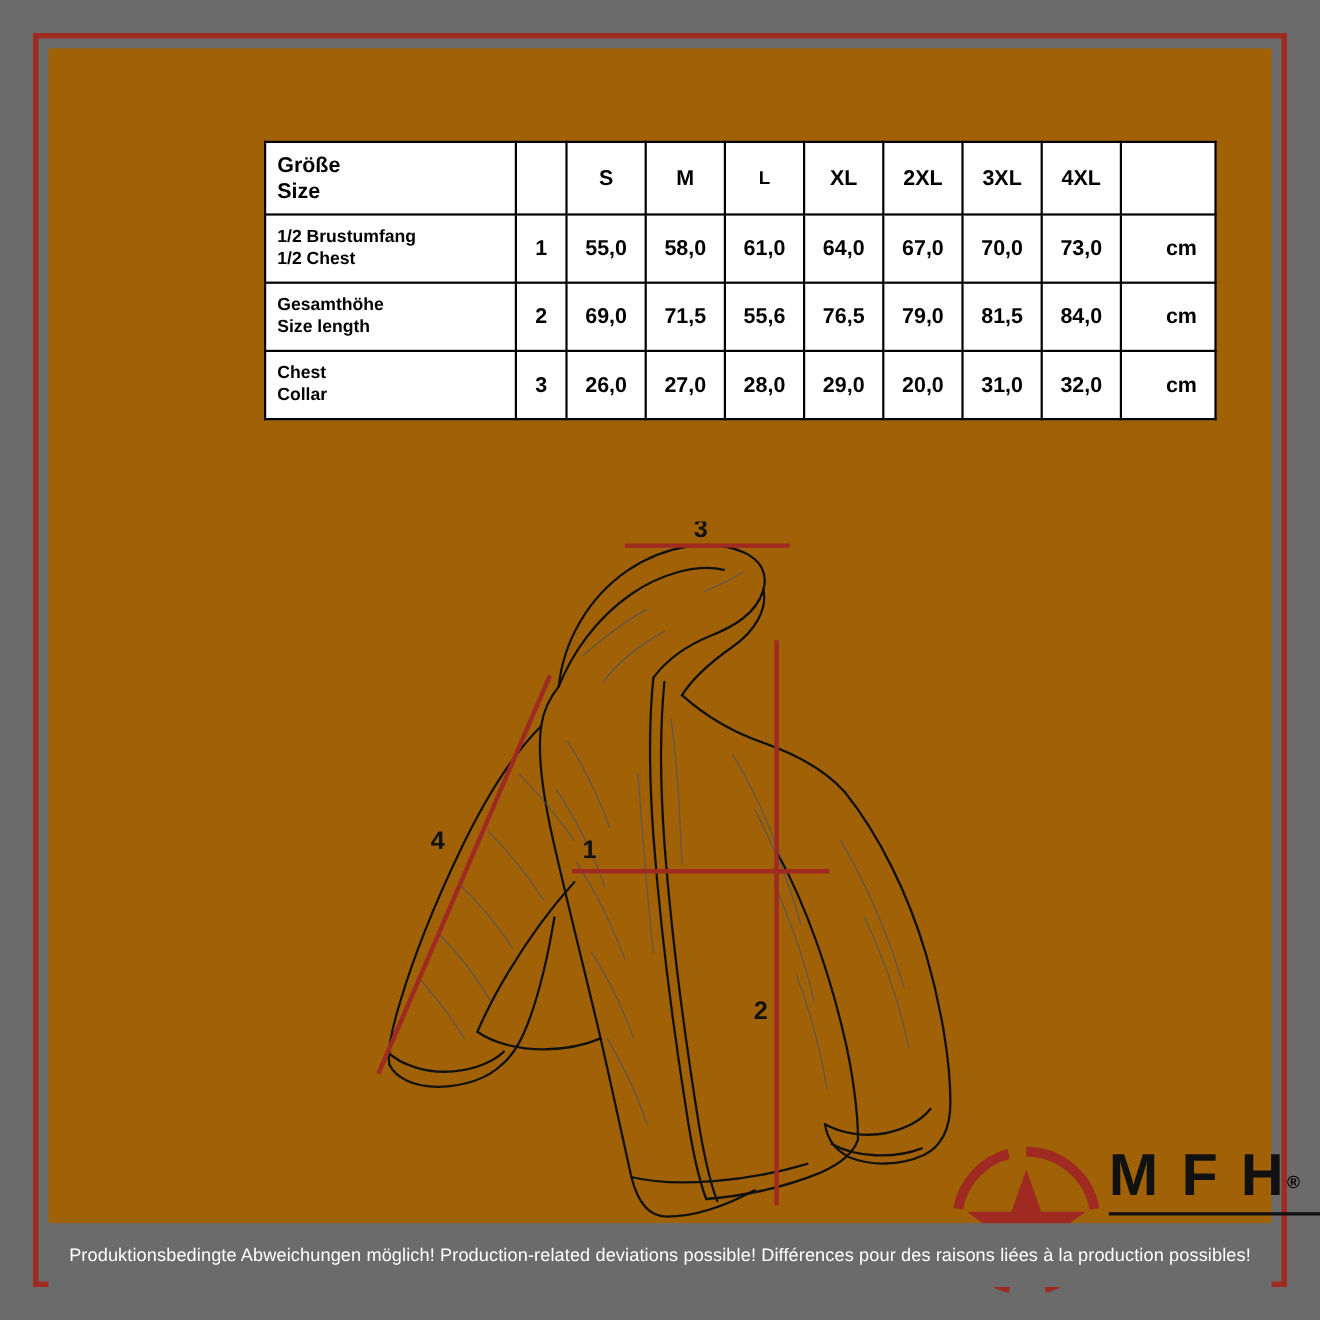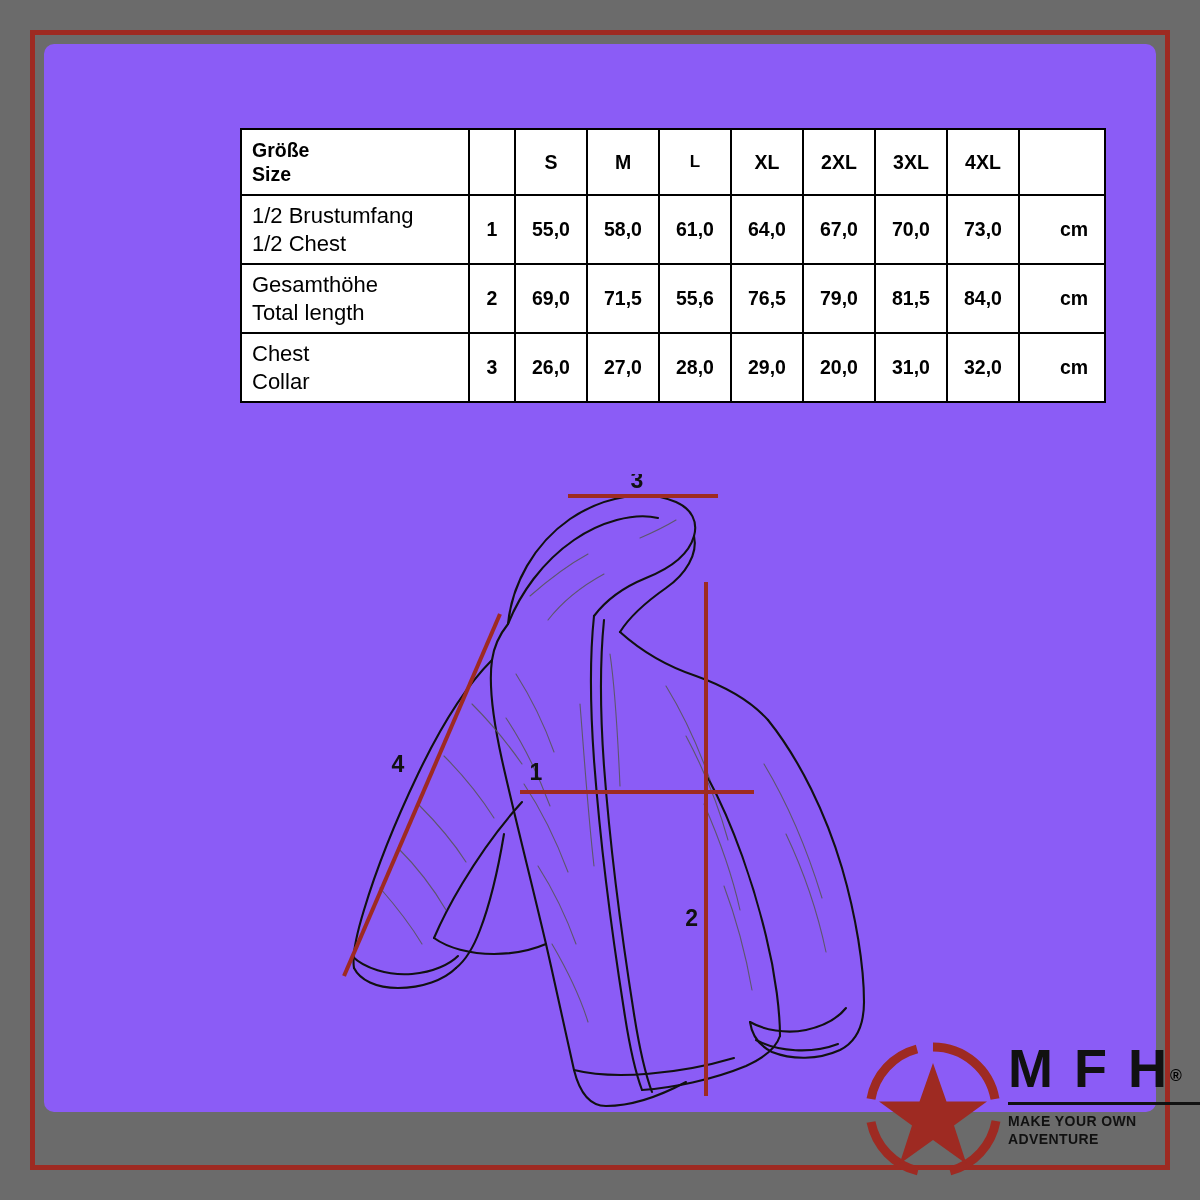--- a/index.html
+++ b/index.html
@@ -30,23 +30,22 @@
     border: 5px solid #9e2a22;
     box-sizing: border-box;
     background: #6b6b6b;
   }
   .white-area {
     position: absolute;
     left: 44px;
     top: 44px;
     width: 1112px;
     height: 1068px;
-    background: #8b5cf6;
+    background: #a16207;
     box-sizing: border-box;
-    border-radius: 10px;
   }
   .footnote-bar {
     position: absolute;
     left: 44px;
     top: 1112px;
     width: 1112px;
     height: 58px;
     background: #6b6b6b;
     color: #ffffff;
     display: flex;
@@ -74,22 +73,22 @@
     text-align: center;
     vertical-align: middle;
     font-weight: bold;
     background: #fff;
   }
   .size-table .lbl {
     text-align: left;
     padding: 6px 8px 6px 10px;
     width: 208px;
     line-height: 1.25;
-    font-weight: normal;
-    font-size: 22px;
+    font-weight: bold;
+    font-size: 16px;
   }
   .size-table .numcol { width: 44px; font-weight: bold; }
   .size-table .valcol { width: 70px; }
   .size-table .unitcol { width: 60px; padding-left: 24px; }
   .size-table tr { height: 62px; }
   .size-table tr.head { height: 66px; }
   .size-table .hdr-size {
     text-align: left;
     padding: 6px 8px 6px 10px;
     line-height: 1.25;
@@ -194,21 +193,21 @@
           <td class="valcol">64,0</td>
           <td class="valcol">67,0</td>
           <td class="valcol">70,0</td>
           <td class="valcol">73,0</td>
           <td class="unitcol">cm</td>
         </tr>
 
         <tr>
           <td class="lbl">
             <div>Gesamthöhe</div>
-            <div>Total length</div>
+            <div>Size length</div>
           </td>
           <td class="numcol">2</td>
           <td class="valcol">69,0</td>
           <td class="valcol">71,5</td>
           <td class="valcol">55,6</td>
           <td class="valcol">76,5</td>
           <td class="valcol">79,0</td>
           <td class="valcol">81,5</td>
           <td class="valcol">84,0</td>
           <td class="unitcol">cm</td>
@@ -337,13 +336,14 @@
           <span class="mfh-word">M F H</span><span class="reg-mark">®</span>
         </div>
         <div class="logo-rule"></div>
         <div class="logo-tag">MAKE YOUR OWN</div>
         <div class="logo-tag">ADVENTURE</div>
       </div>
     </div>
 
   </div>
 
+  <div class="footnote-bar">Produktionsbedingte Abweichungen möglich! Production-related deviations possible! Différences pour des raisons liées à la production possibles!</div>
 </div>
 
 </body></html>

